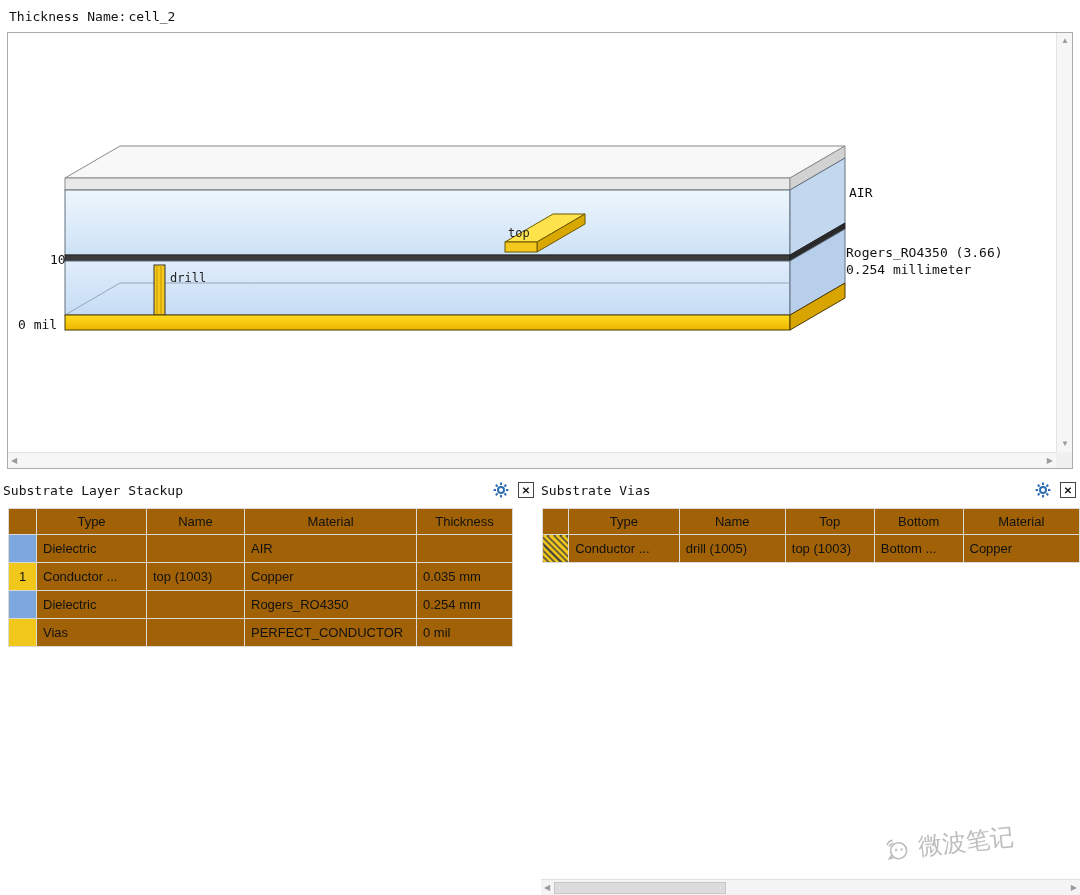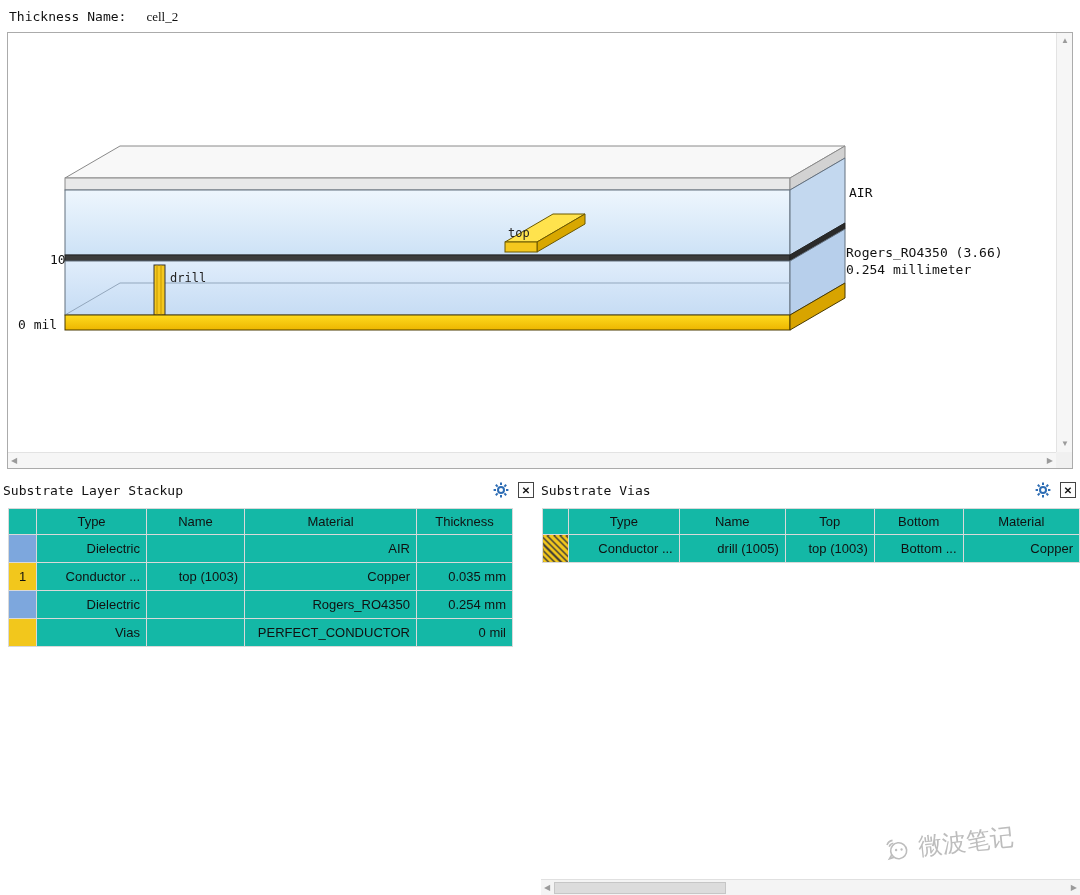--- a/index.html
+++ b/index.html
@@ -6,21 +6,21 @@
   body{
     width:1080px;height:895px;position:relative;overflow:hidden;
     background:#ffffff;
     font-family:"Liberation Sans", sans-serif;
     color:#111;
   }
   .mono{font-family:"DejaVu Sans Mono","Liberation Mono",monospace;}
 
   
   .name-bar{position:absolute;left:9px;top:9px;font-size:13px;}
-  .name-bar .val{margin-left:20px;font-family:Liberation Serif, serif;}
+  .name-bar .val{margin-left:2px;}
 
   
   .viewer{
     position:absolute;left:7px;top:32px;width:1066px;height:437px;
     border:1px solid #ababab;background:#fff;box-sizing:border-box;
   }
   .scene{position:absolute;left:0;top:0;}
   .vscroll{
     position:absolute;top:0;right:0;width:16px;height:calc(100% - 16px);
     background:#f6f6f6;border-left:1px solid #e3e3e3;box-sizing:border-box;
@@ -43,24 +43,24 @@
   .panel-header{display:flex;align-items:center;height:22px;}
   .panel-title{font-size:13px;}
   .ph-spacer{flex:1;}
   .gear-btn{width:18px;height:18px;margin-right:8px;cursor:pointer;display:flex;align-items:center;justify-content:center;}
   .close-btn{
     width:16px;height:16px;margin-right:4px;border:1px solid #444;background:#fdfdfd;
     display:flex;align-items:center;justify-content:center;
     font-size:10px;font-weight:bold;color:#111;cursor:pointer;box-sizing:border-box;
   }
 
-  table{border-collapse:collapse;background:#14b8a6;table-layout:fixed;}
+  table{border-collapse:collapse;background:#a16207;table-layout:fixed;}
   th,td{
     border:1px solid #d9d9d9;font-size:13px;font-weight:normal;
-    height:28px;padding:0 6px;text-align:right;
+    height:28px;padding:0 6px;text-align:left;
     white-space:nowrap;overflow:hidden;box-sizing:border-box;
   }
   th{text-align:center;height:26px;}
   td.sw{padding:0;text-align:center;}
   .swatch-blue{background:#7da7dd;}
   .swatch-yellow{background:#f2c71c;}
   .swatch-hatch{background:repeating-linear-gradient(45deg,#f2c71c 0 3px,#3a3a3a 3px 4.5px);}
   .tbl-left{margin:7px 0 0 5px;}
   .tbl-right{margin:7px 0 0 1px;}
 

